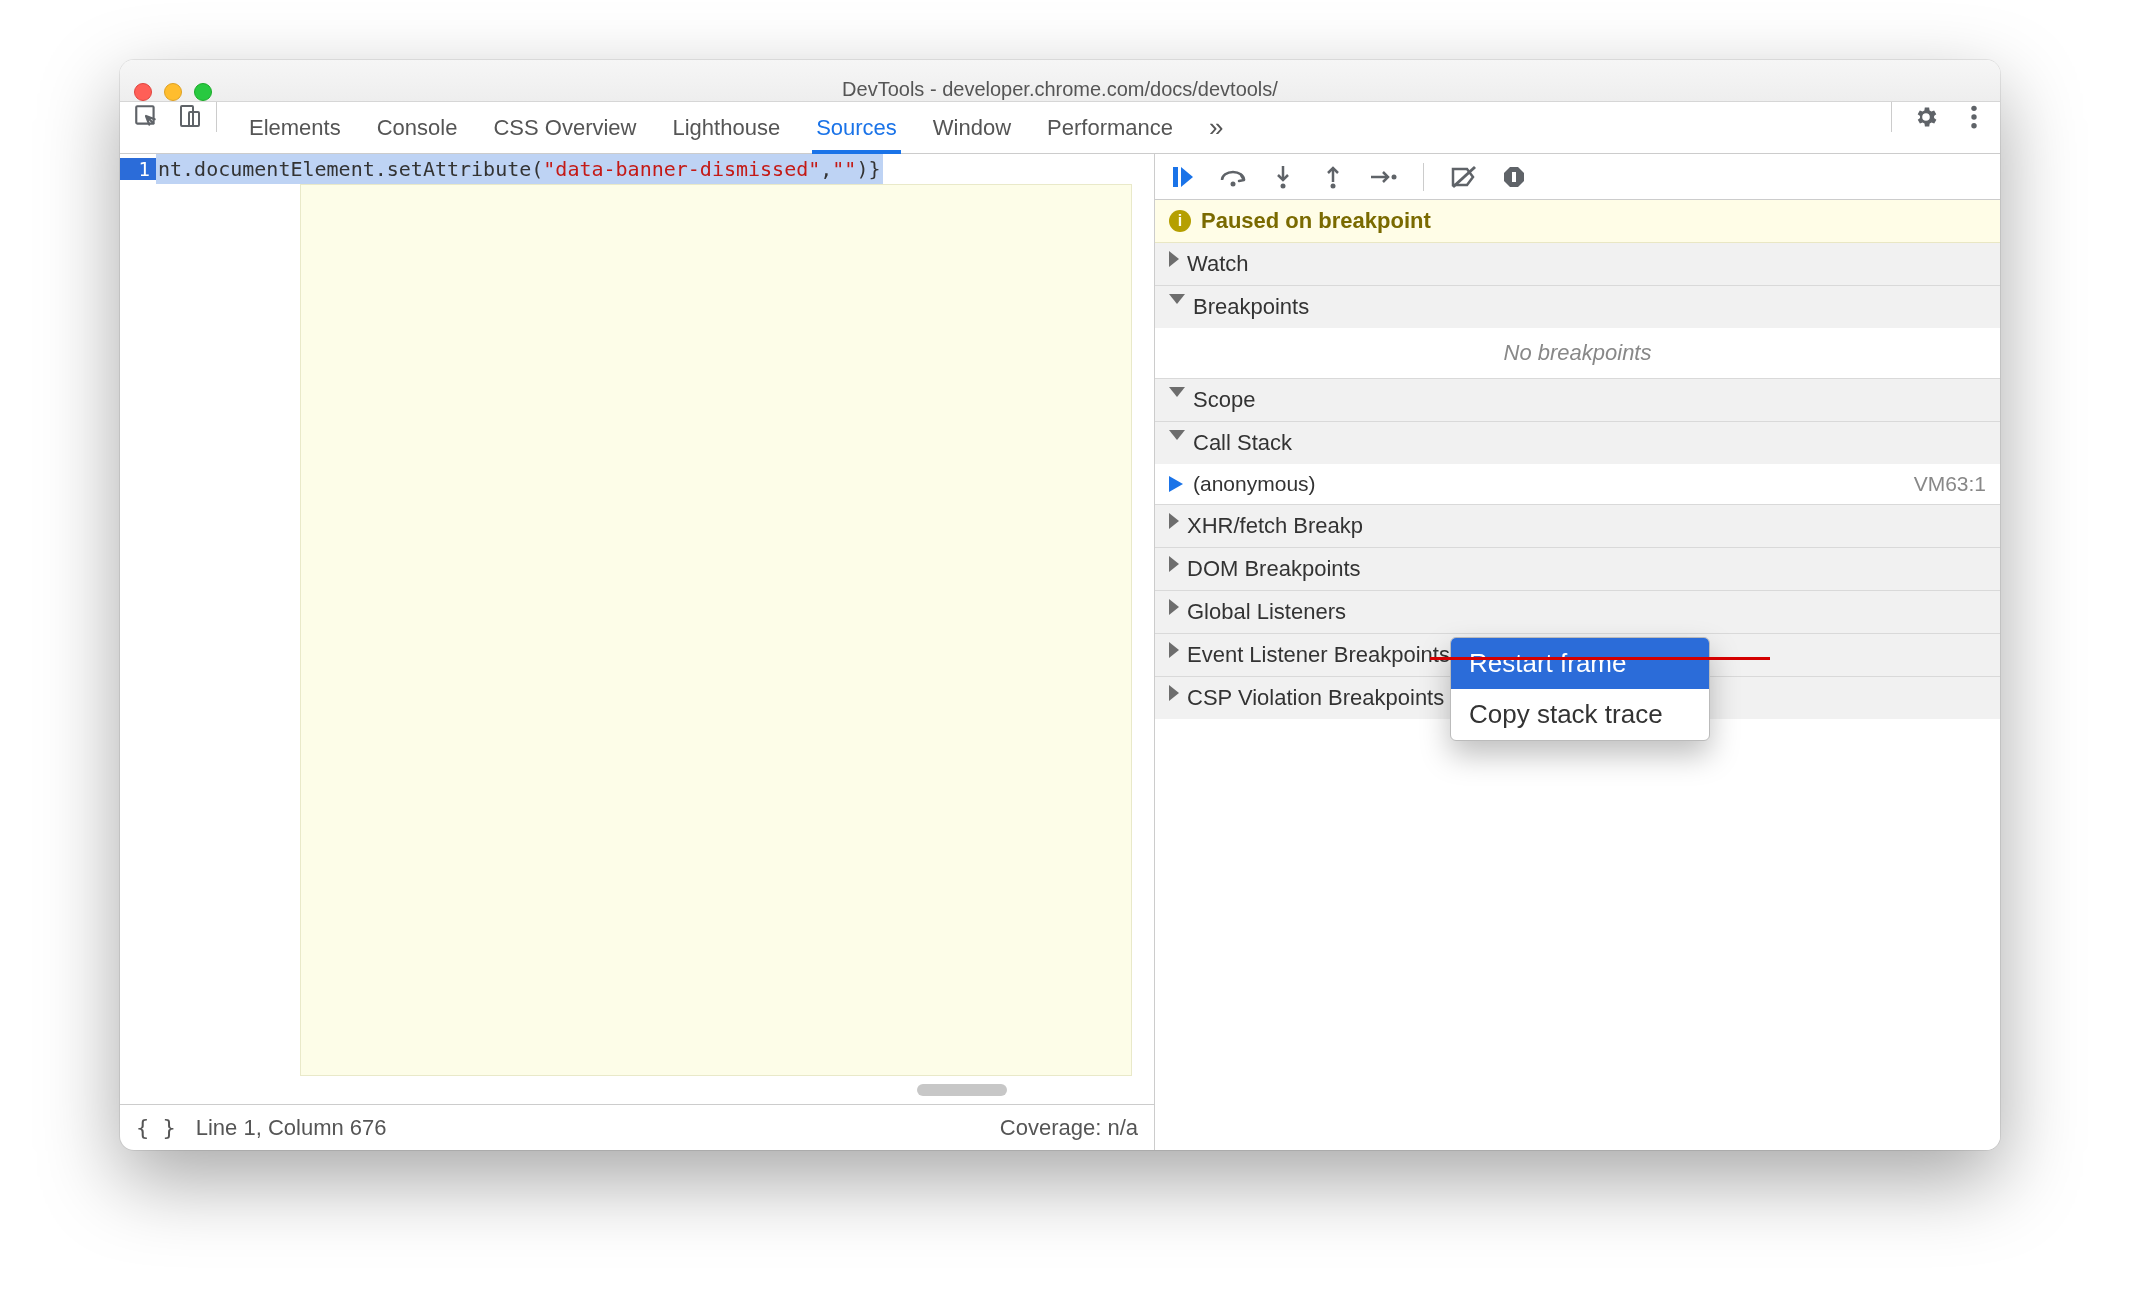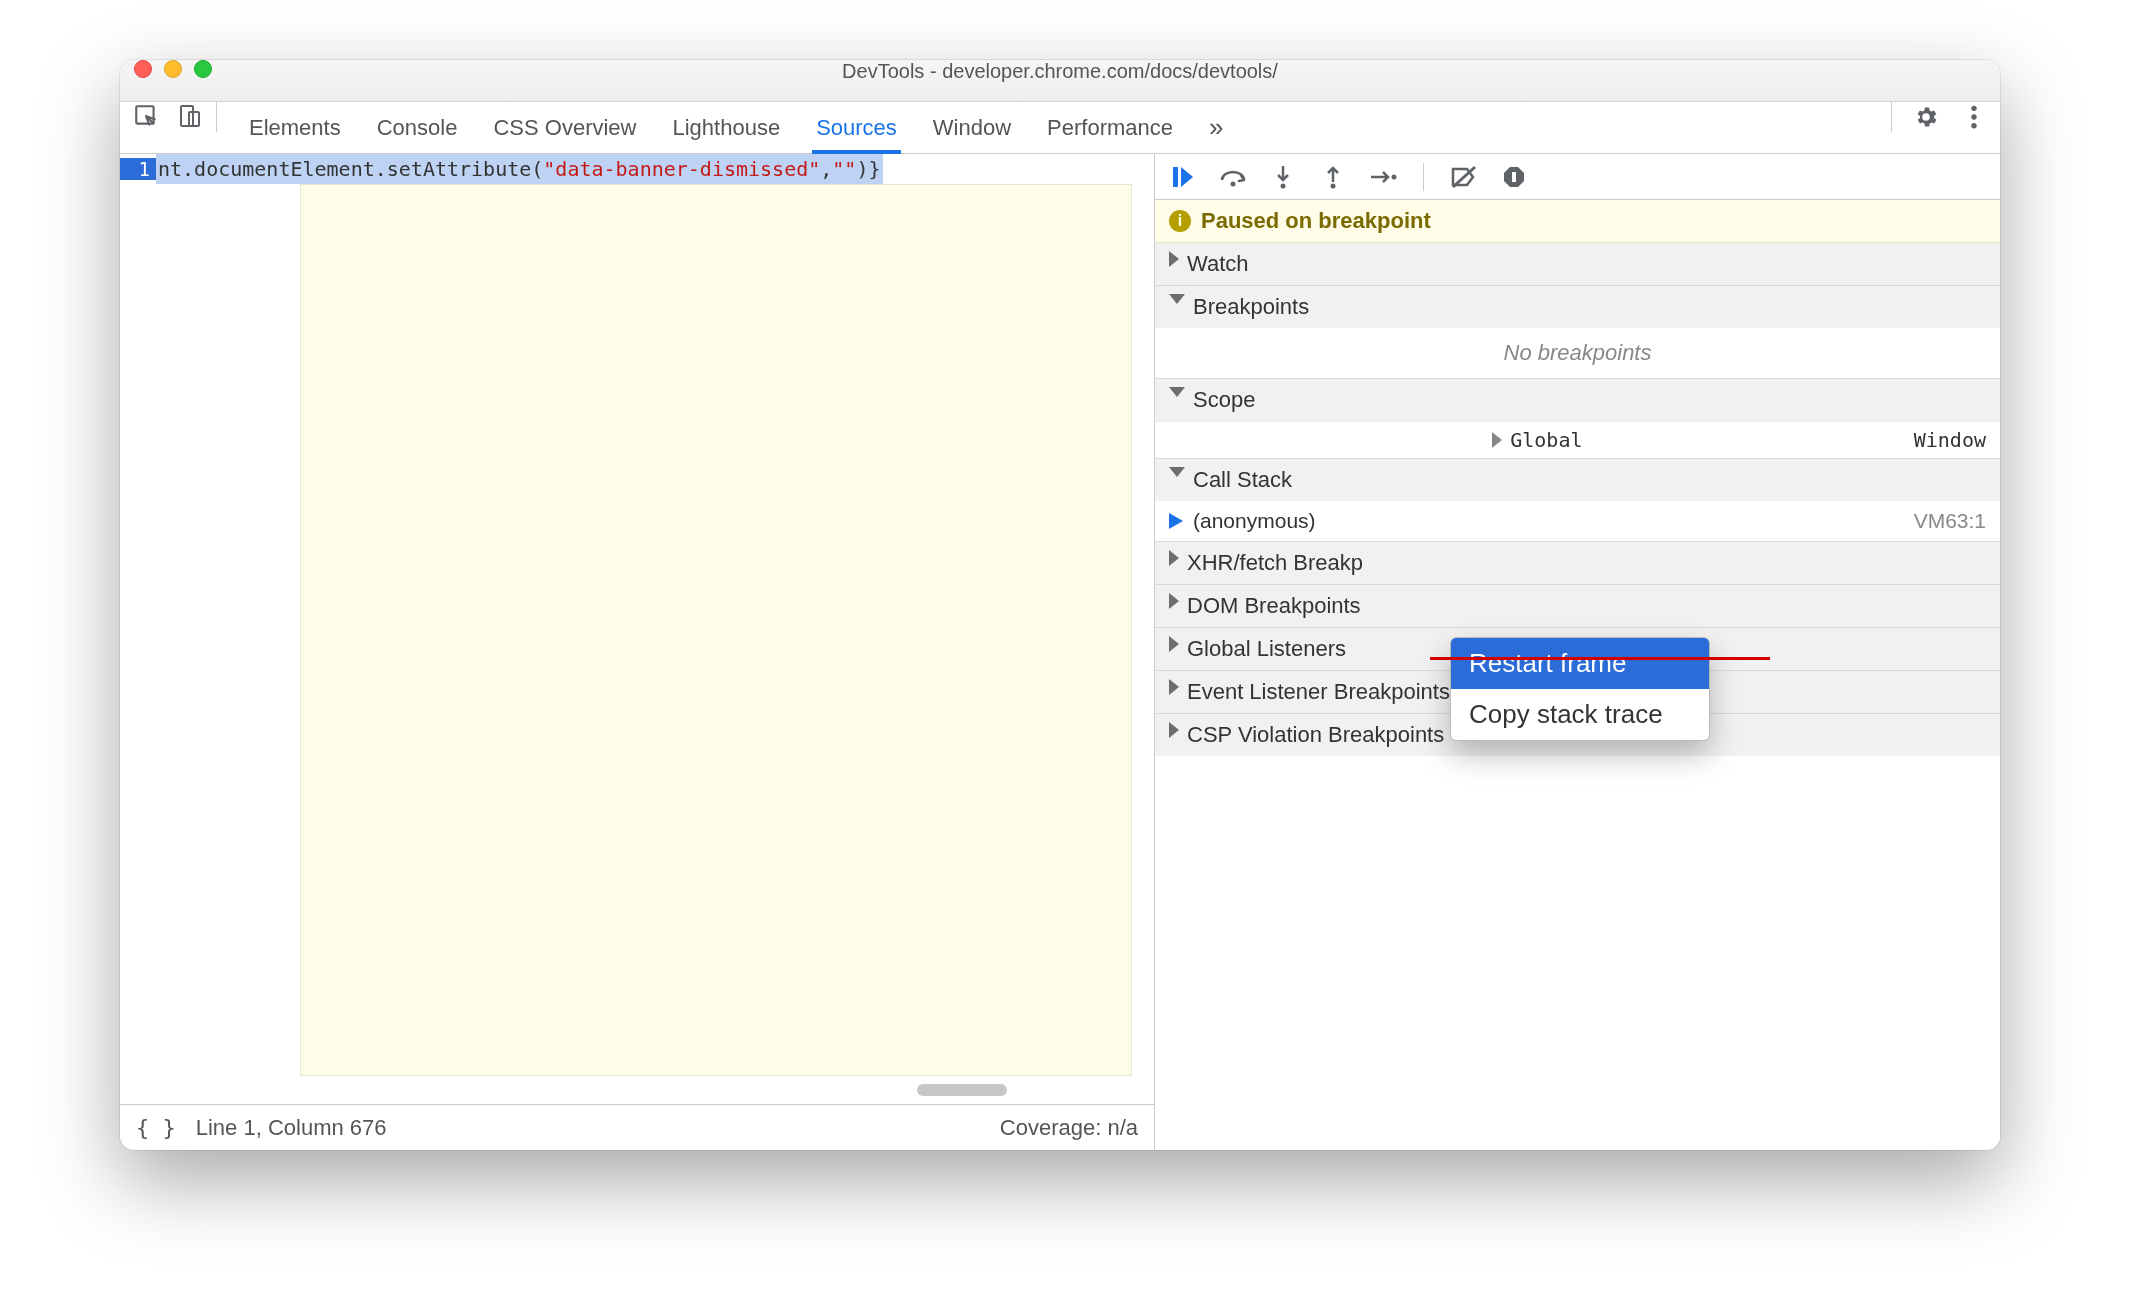--- a/index.html
+++ b/index.html
@@ -24,21 +24,21 @@
     overflow: hidden;
     display: flex;
     flex-direction: column;
   }
   
   .titlebar {
     height: 42px;
     background: linear-gradient(#f6f6f6,#eee);
     border-bottom: 1px solid #d6d6d6;
     display: flex;
-    align-items: flex-start;
+    align-items: flex-end;
     padding: 0 14px;
     position: relative;
   }
   .traffic-lights { display: flex; gap: 12px; }
   .tl { width: 18px; height: 18px; border-radius: 50%; }
   .tl.red { background:#ff5f57; border:1px solid #e0443e;}
   .tl.yellow { background:#ffbd2e; border:1px solid #dea123;}
   .tl.green { background:#28c940; border:1px solid #1aab29;}
   .titlebar-title {
     position:absolute; left:0; right:0; text-align:center;
@@ -336,25 +336,20 @@
         <div class="section-body" style="padding:0;">
           <div class="no-bp">No breakpoints</div>
         </div>
       </div>
 
       <div class="section">
         <div class="section-header">
           <div class="tri down"></div>
           <span>Scope</span>
         </div>
-        <div class="scope-row">
-          <div class="tri right" style="border-left-color:#888;"></div>
-          <span>Global</span>
-          <span class="right">Window</span>
-        </div>
       </div>
 
       <div class="section">
         <div class="section-header">
           <div class="tri down"></div>
           <span>Call Stack</span>
         </div>
         <div class="callstack-row">
           <div class="cs-arrow"></div>
           <span>(anonymous)</span>

